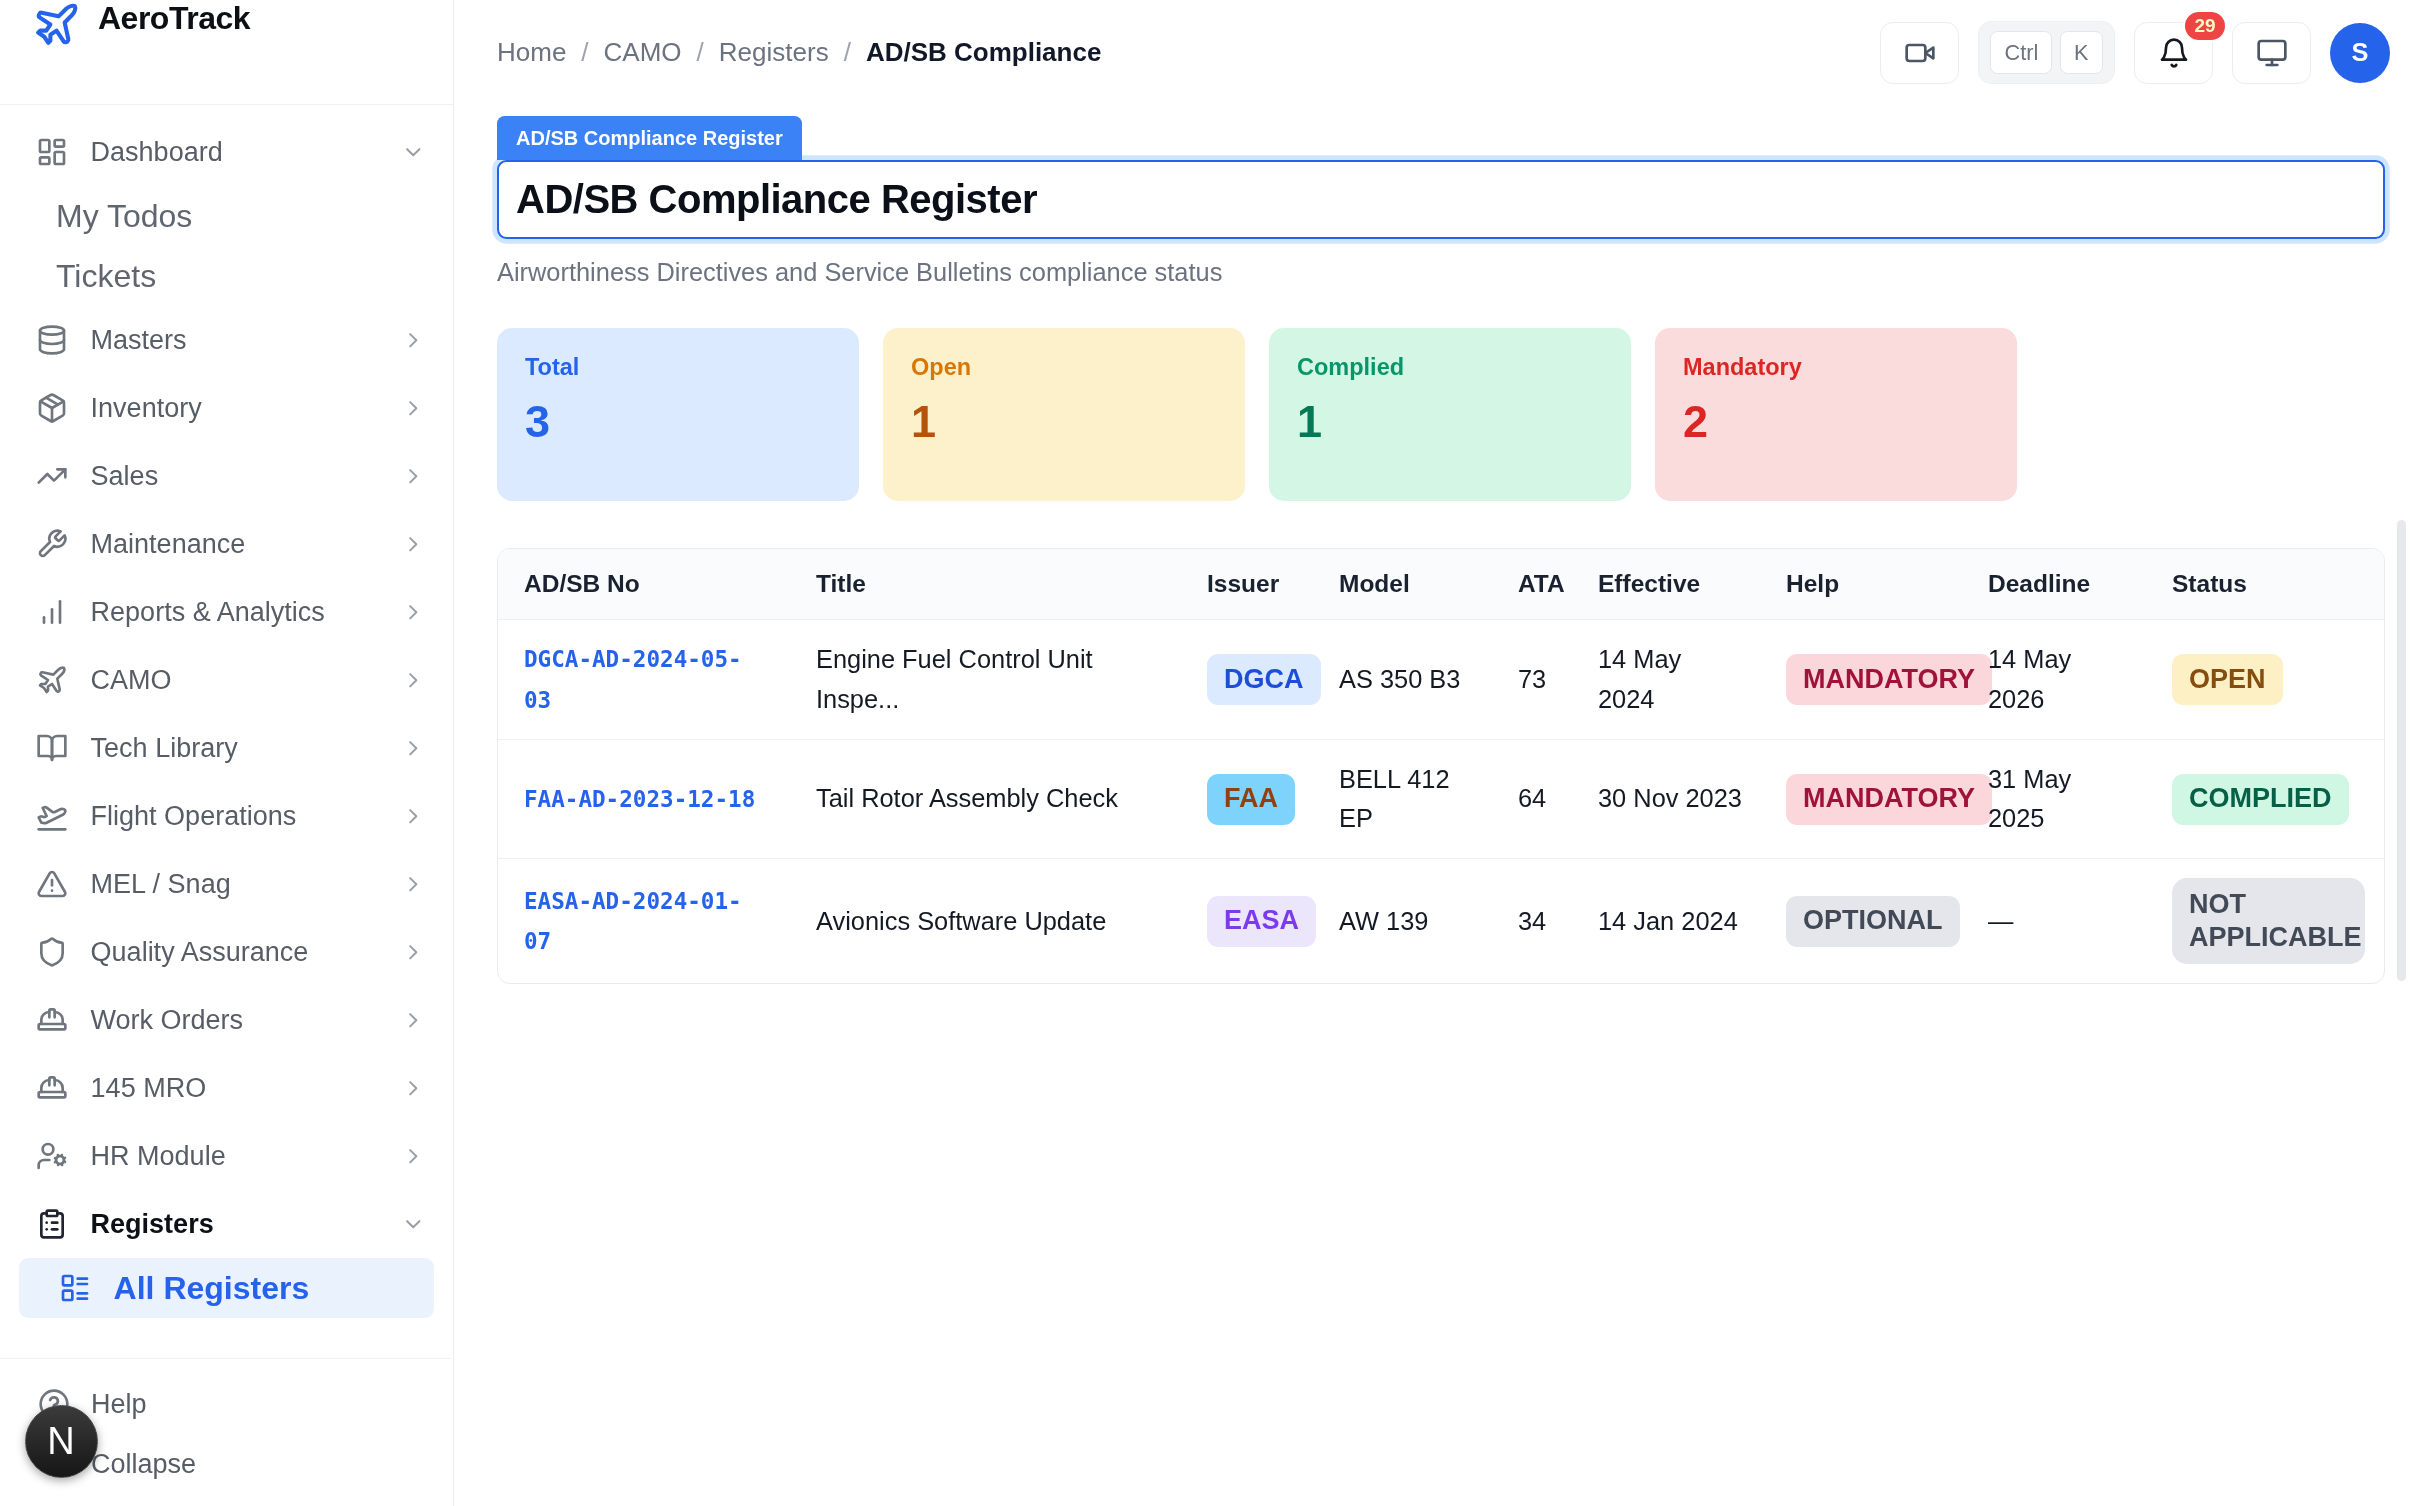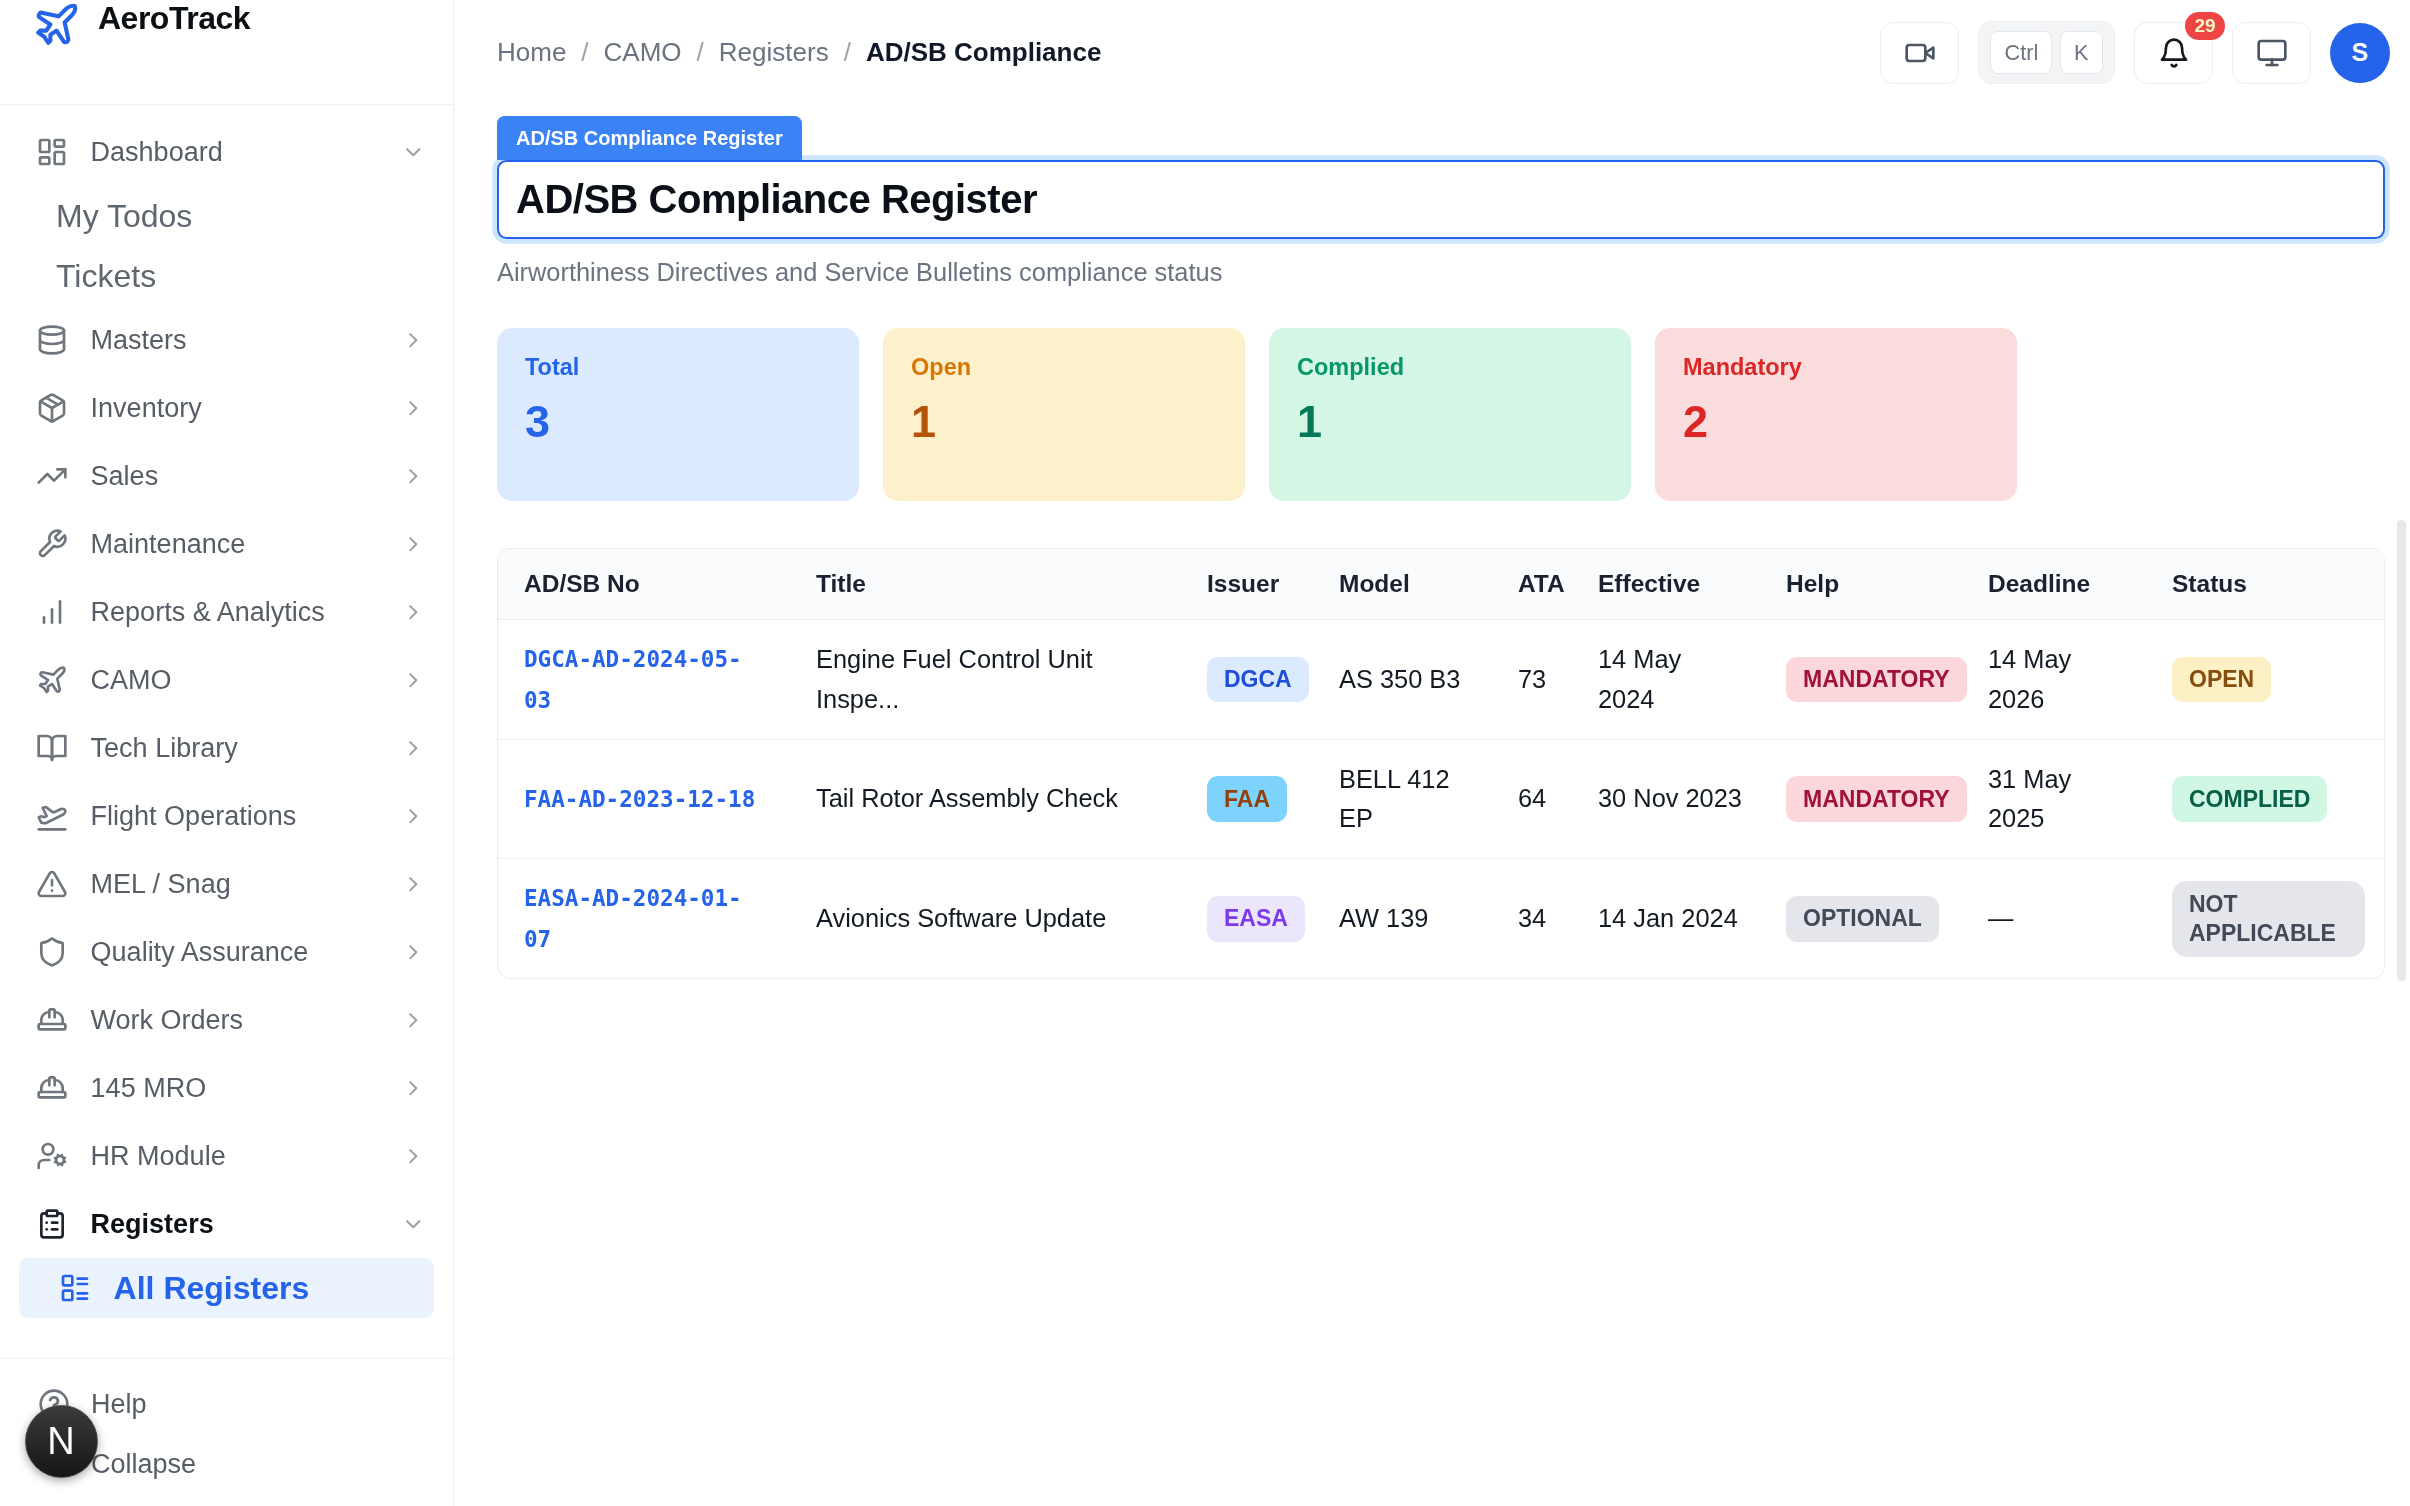--- a/index.html
+++ b/index.html
@@ -86,21 +86,21 @@
   .thead { background:#fafbfc; border-bottom:0.9px solid #edeff2; }
   .th { padding:21px 19px 21px 26px; font-size:24.5px; font-weight:600; color:#1a2230;
     white-space:nowrap; }
   .tr { border-bottom:0.9px solid #eef0f3; align-items:center; min-height:119px; cursor:pointer; }
   .tr:last-child { border-bottom:none; }
   .cell { padding:19px 19px 19px 26px; font-size:25.4px; color:#141a24; line-height:1.55; }
   .cell.c0 { padding-right:28px; }
   .cell.c5 { padding-right:17px; }
   .row-id { font-family:"DejaVu Sans Mono","Liberation Mono",monospace; font-size:22.6px;
     font-weight:700; color:var(--accent,#2563eb); line-height:1.75; cursor:pointer; }
-  .pill { display:inline-block; font-size:23px; font-weight:700; padding:8.5px 17px;
+  .pill { display:inline-block; font-size:27px; font-weight:700; padding:8.5px 17px;
     border-radius:11.3px; white-space:nowrap; line-height:1.25; }
   .pill.wrap { white-space:normal; max-width:193px; border-radius:15px; padding:9.4px 17px; }
   .pill.v-blue   { background:#dbeafe; color:#1d4ed8; }
   .pill.v-yellow { background:#7dd3fc; color:#92400e; }
   .pill.v-purple { background:#ece6fd; color:#7c3aed; }
   .pill.v-red    { background:#fbd7db; color:#9f1239; }
   .pill.v-gray   { background:#e4e6eb; color:#424a57; font-weight:600; }
   .pill.v-green  { background:#d0f7e3; color:#065f46; }
   .pill.v-open   { background:#fdf0c5; color:#854d0e; }
 

